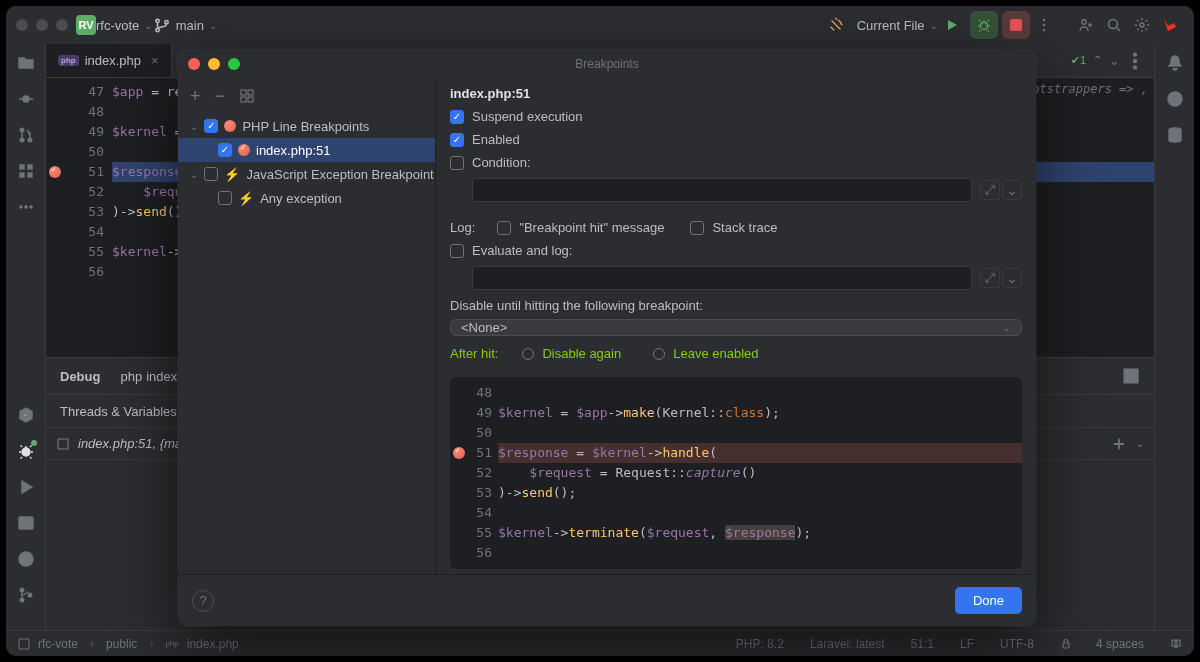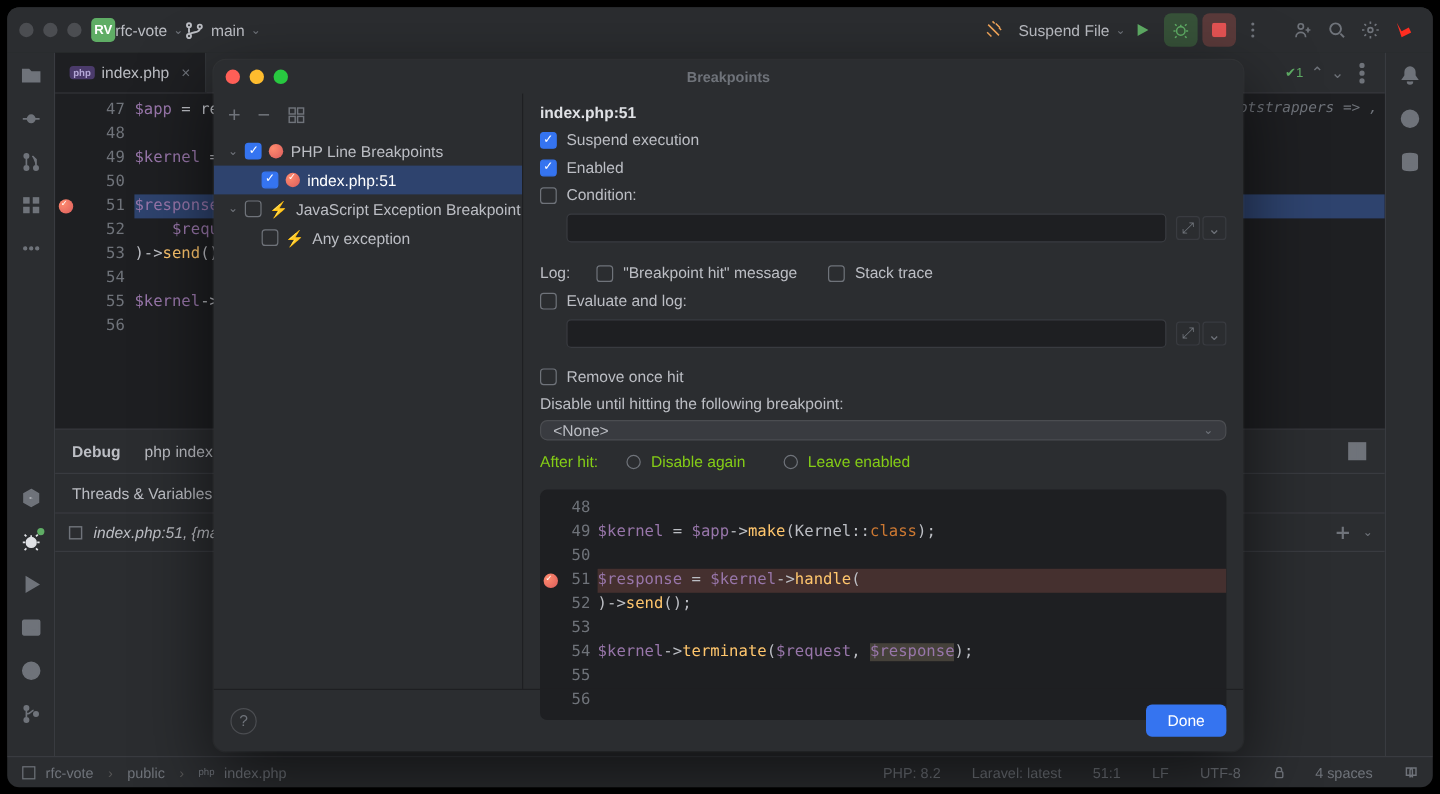--- a/index.html
+++ b/index.html
@@ -120,21 +120,21 @@
   .statusbar .sep{margin:0 4px;color:#555;}
   .statusbar .sb-spacer{flex:1;}
 
   
   .modal {
     position:absolute; left:172px; top:44px; width:858px; height:576px;
     background:var(--bg-modal); border-radius:10px;
     box-shadow:0 20px 60px rgba(0,0,0,.6), 0 0 0 1px rgba(255,255,255,.05);
     display:flex; flex-direction:column; overflow:hidden;
   }
-  .modal-title{height:28px;display:flex;align-items:center;justify-content:center;position:relative;font-size:12px;color:var(--text-dim);font-weight:700;}
+  .modal-title{height:28px;display:flex;align-items:center;justify-content:center;position:relative;font-size:12px;color:var(--text-dim);font-weight:400;}
   .modal-traffic{position:absolute;left:10px;top:8px;display:flex;gap:8px;}
   .modal-traffic span{width:12px;height:12px;border-radius:50%;}
   .mt-close{background:#ff5f57;} .mt-min{background:#febc2e;} .mt-max{background:#28c840;}
   .modal-body{flex:1;display:flex;min-height:0;}
   .modal-left{width:258px;flex:0 0 258px;border-right:1px solid #1e1f22;display:flex;flex-direction:column;}
   .ml-toolbar{height:36px;display:flex;align-items:center;gap:14px;padding:0 12px;color:var(--text-dim);}
   .tree{flex:1;overflow:auto;font-size:13px;}
   .tree-row{height:24px;display:flex;align-items:center;gap:6px;padding-left:12px;}
   .tree-row.sel{background:var(--bg-selected);color:#fff;}
   .cb{width:14px;height:14px;border:1px solid #6f737a;border-radius:3px;display:inline-flex;align-items:center;justify-content:center;background:transparent;}
@@ -188,21 +188,21 @@
         </svg>
       <span>main</span>
       <span class="chev">⌄</span>
     </div>
     <div class="tb-spacer"></div>
     <svg class="icon" viewBox="0 0 20 20" style="stroke:#f2a65a">
         <path fill="none" stroke-width="1.4" d="M12 4l4 4M4 12l4 4M5 5l10 10M9 2l2 2m4 4l2 2"></path>
       </svg>
     <div style="width:12px"></div>
     <div class="tb-item">
-      <span>Suspend File</span>
+      <span>Current File</span>
       <span class="chev">⌄</span>
     </div>
     <div class="run-group">
       <div class="run-btn run-play">
         <svg width="14" height="14" viewBox="0 0 14 14">
             <path fill="#5fad65" d="M3 2l9 5-9 5z"></path>
           </svg>
       </div>
       <div class="run-btn run-debug">
         <svg width="14" height="14" viewBox="0 0 16 16">
@@ -531,24 +531,20 @@
           <span class="cb"></span>
           <span class="label">Evaluate and log:</span>
         </div>
         <div class="form-row" style="padding-left:22px">
           <div class="input-box"></div>
           <div class="input-end">
             <span class="end-btn">⤢</span>
             <span class="end-btn">⌄</span>
           </div>
         </div>
-        <div class="form-row" style="margin-top:8px">
-          <span class="cb"></span>
-          <span class="label">Remove once hit</span>
-        </div>
         <div class="label" style="margin-bottom:6px">Disable until hitting the following breakpoint:</div>
         <div class="select-box">
           <span>&lt;None&gt;</span>
           <span class="chev">⌄</span>
         </div>
         <div class="form-row disabled" style="margin-top:10px">
           <span>After hit:</span>
           <span style="width:8px"></span>
           <span class="radio"></span>
           <span>Disable again</span>
@@ -580,20 +576,21 @@
             <div>53</div>
             <div>54</div>
             <div>55</div>
             <div>56</div>
           </div>
           <div class="sc">
             <div></div>
             <div><span class="var">$kernel</span> = <span class="var">$app</span>-&gt;<span class="fn">make</span>(Kernel::<span style="color:#cc7832">class</span>);</div>
             <div></div>
             <div class="hl"><span class="var">$response</span> = <span class="var">$kernel</span>-&gt;<span class="fn">handle</span>(</div>
+            <div>    <span class="var">$request</span> = Request::<span style="color:#9876aa;font-style:italic">capture</span>()</div>
             <div>)-&gt;<span class="fn">send</span>();</div>
             <div></div>
             <div><span class="var">$kernel</span>-&gt;<span class="fn">terminate</span>(<span class="var">$request</span>, <span style="background:#45413a" class="var">$response</span>);</div>
             <div></div>
           </div>
         </div>
       </div>
     </div>
     <div class="modal-footer">
       <div class="help">?</div>

